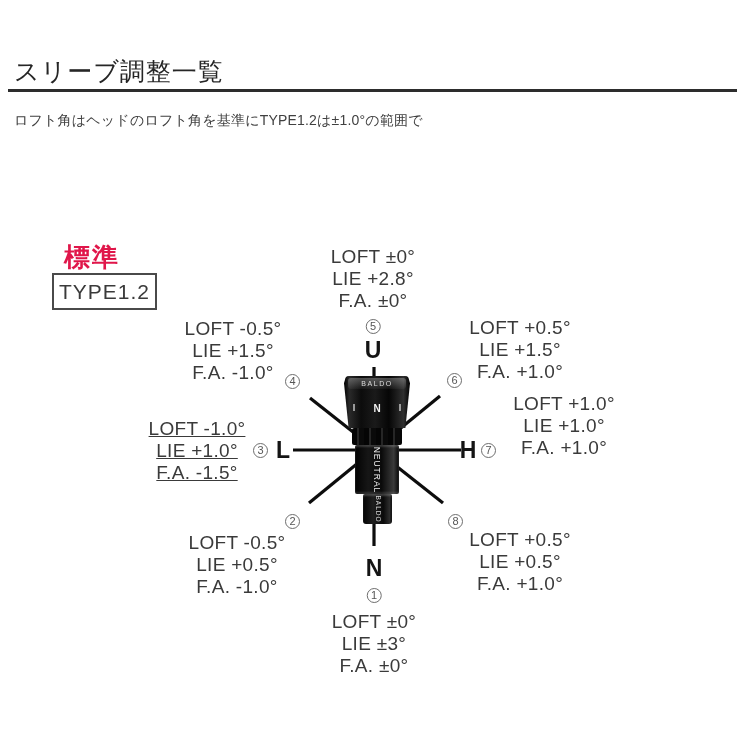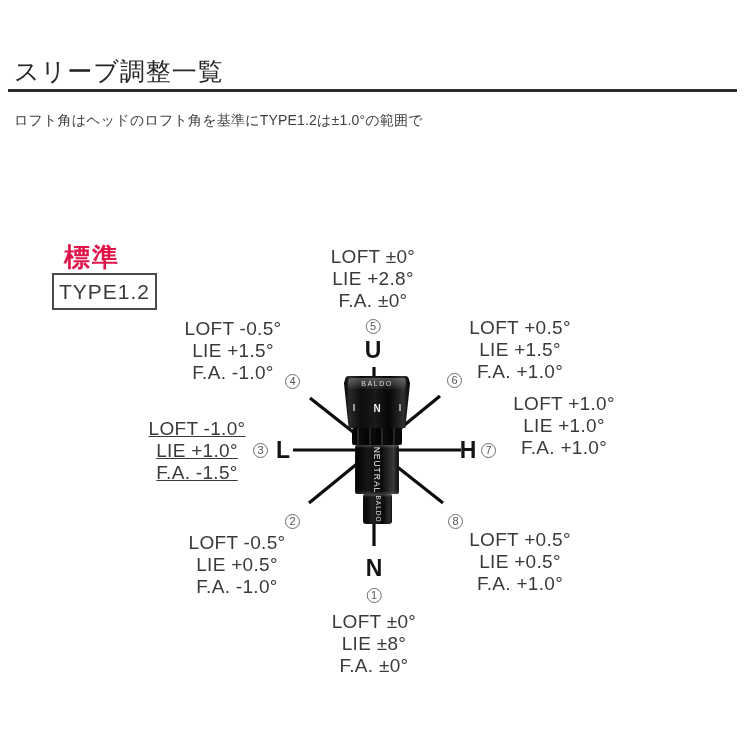--- a/index.html
+++ b/index.html
@@ -236,18 +236,18 @@
       <div>F.A. +1.0°</div>
     </div>
   </div>
   <span class="marker abs m8">8</span>
 
   <div class="pos pos1 col">
     <span class="letter">N</span>
     <span class="marker">1</span>
     <div class="vals">
       <div>LOFT ±0°</div>
-      <div>LIE ±8°</div>
+      <div>LIE ±3°</div>
       <div>F.A. ±0°</div>
     </div>
   </div>
 
 </div>
 
 </body></html>

